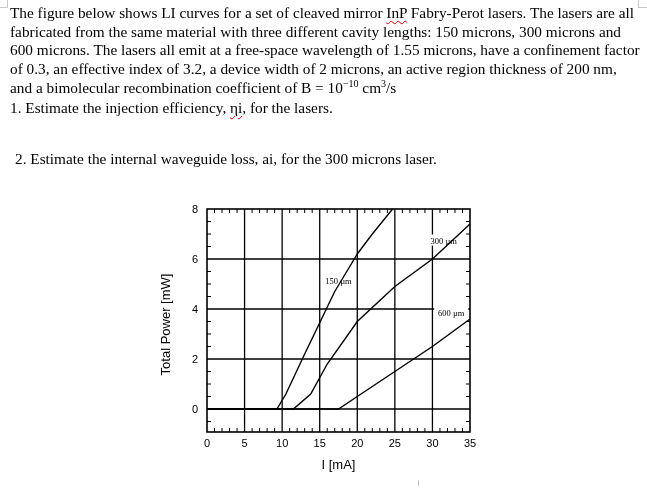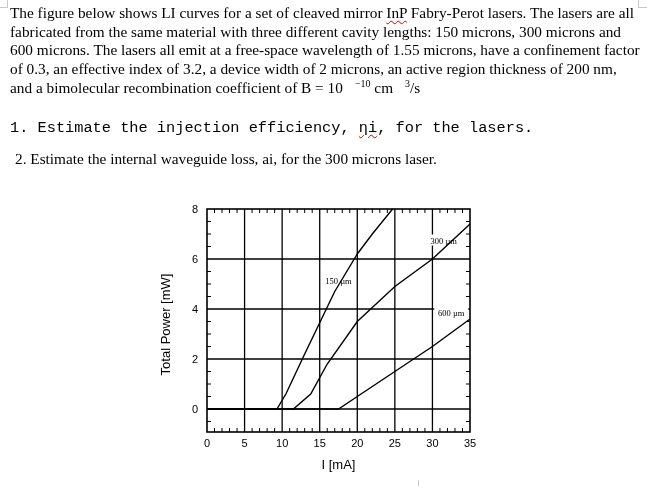--- a/index.html
+++ b/index.html
@@ -4,22 +4,22 @@
 <style>
   html, body { margin:0; padding:0; background:#ffffff; }
   body { width:647px; height:499px; position:relative; overflow:hidden;
          font-family:"Liberation Serif", "DejaVu Serif", serif; color:#000; }
   .page-corner-tl { position:absolute; left:0; top:0; width:7px; height:7px;
          border-right:1px solid #c8c8c8; border-bottom:1px solid #c8c8c8; }
   .page-corner-tr { position:absolute; right:0; top:0; width:8px; height:7px;
          border-left:1px solid #c8c8c8; border-bottom:1px solid #c8c8c8; }
   .page-mark-bottom { position:absolute; left:418px; top:480px; width:1px; height:6px; background:#c8c8c8; }
   .para { position:absolute; left:10px; top:4px; width:630px; font-size:15.3px; line-height:18.7px; }
-  .para sup { font-size:10px; line-height:0; vertical-align: 6px; margin-left: 12px; }
-  .q1 { position:absolute; left:10px; top:119px; font-size:15.3px;font-family:Liberation Mono, monospace; }
+  .para sup { font-size:10px; line-height:0; vertical-align: 6px; }
+  .q1 { position:absolute; left:10px; top:99px; font-size:15.3px; }
   .q2 { position:absolute; left:15px; top:150px; font-size:15.3px; }
   .squiggle { text-decoration: underline wavy #d00000; text-decoration-thickness:1px; text-underline-offset:2px; }
   .chart { position:absolute; left:150px; top:195px; width:330px; height:290px; }
   .chart svg { position:absolute; left:0; top:0; }
   .tick-label { font-family:"Liberation Sans", "DejaVu Sans", sans-serif; font-size:11px; }
   .axis-title { font-family:"Liberation Sans", "DejaVu Sans", sans-serif; font-size:13px; }
   .curve-label { font-family:"Liberation Serif", "DejaVu Serif", serif; font-size:8.5px; }
 </style>
 </head>
 <body>

